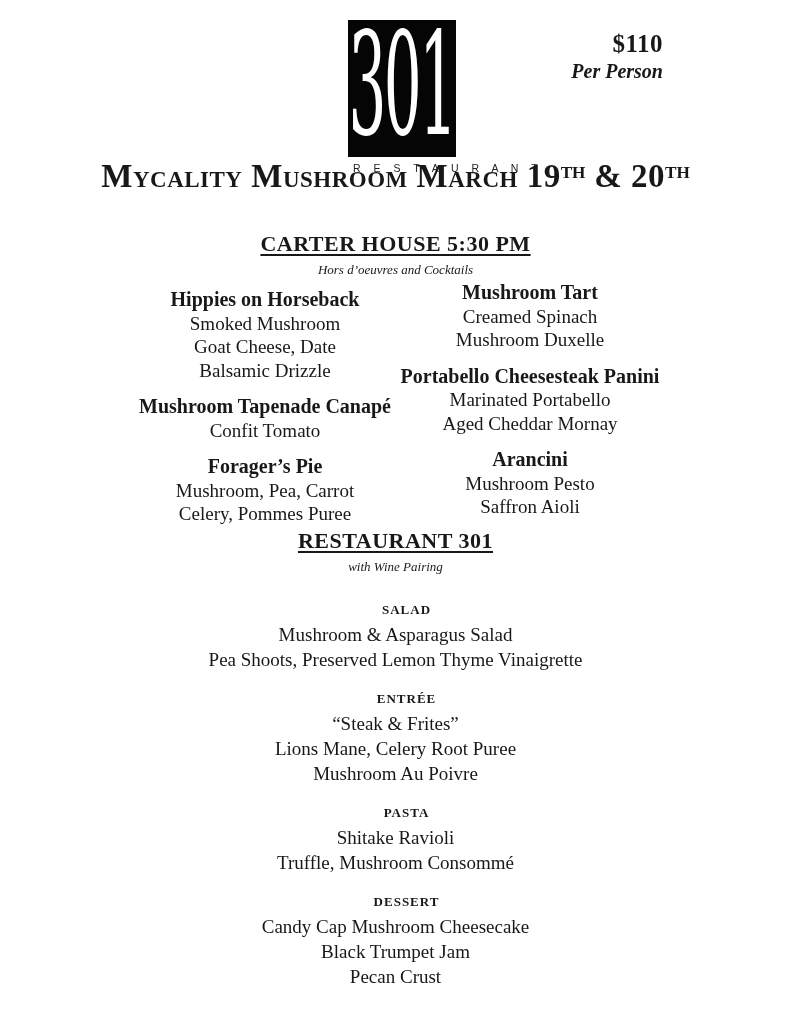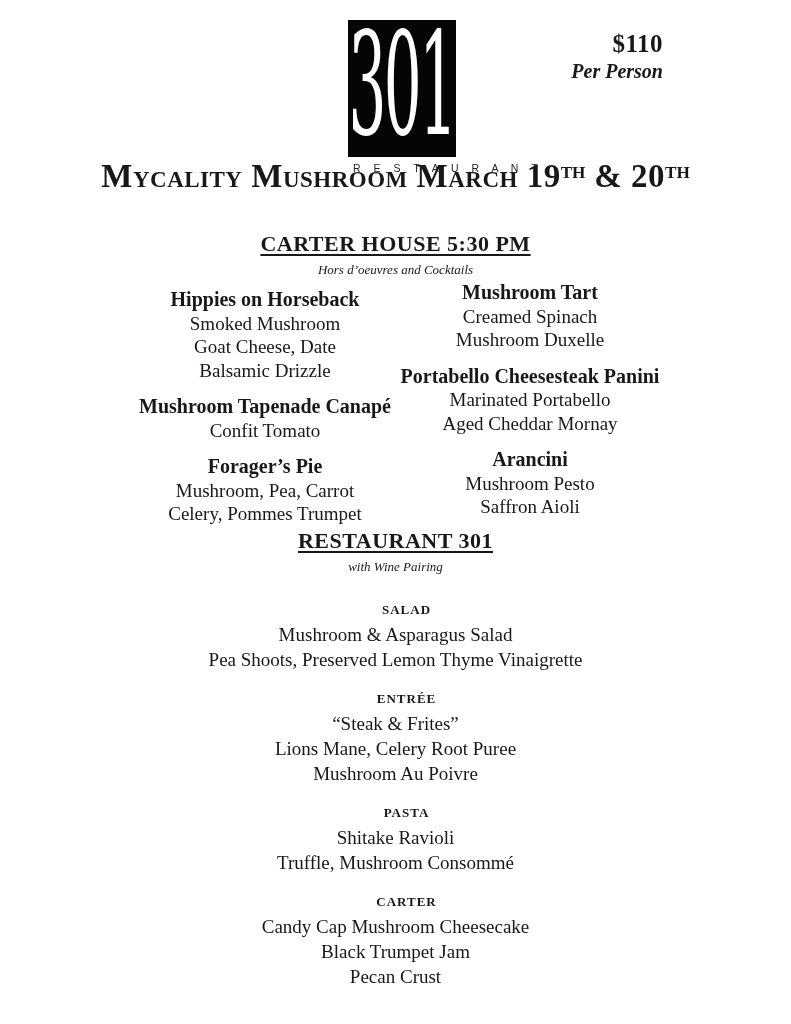--- a/index.html
+++ b/index.html
@@ -195,21 +195,21 @@
         <div class="item-line">Goat Cheese, Date</div>
         <div class="item-line">Balsamic Drizzle</div>
       </div>
       <div class="menu-item">
         <div class="item-name">Mushroom Tapenade Canapé</div>
         <div class="item-line">Confit Tomato</div>
       </div>
       <div class="menu-item">
         <div class="item-name">Forager’s Pie</div>
         <div class="item-line">Mushroom, Pea, Carrot</div>
-        <div class="item-line">Celery, Pommes Trumpet</div>
+        <div class="item-line">Celery, Pommes Puree</div>
       </div>
     </div>
     <div class="col col-right">
       <div class="menu-item">
         <div class="item-name">Mushroom Tart</div>
         <div class="item-line">Creamed Spinach</div>
         <div class="item-line">Mushroom Duxelle</div>
       </div>
       <div class="menu-item">
         <div class="item-name">Portabello Cheesesteak Panini</div>
@@ -240,20 +240,20 @@
       <div class="course-line">“Steak &amp; Frites”</div>
       <div class="course-line">Lions Mane, Celery Root Puree</div>
       <div class="course-line">Mushroom Au Poivre</div>
     </div>
     <div class="course">
       <div class="course-name">PASTA</div>
       <div class="course-line">Shitake Ravioli</div>
       <div class="course-line">Truffle, Mushroom Consommé</div>
     </div>
     <div class="course">
-      <div class="course-name">CARTER</div>
+      <div class="course-name">DESSERT</div>
       <div class="course-line">Candy Cap Mushroom Cheesecake</div>
       <div class="course-line">Black Trumpet Jam</div>
       <div class="course-line">Pecan Crust</div>
     </div>
   </div>
 
 </div>
 
 </body></html>

